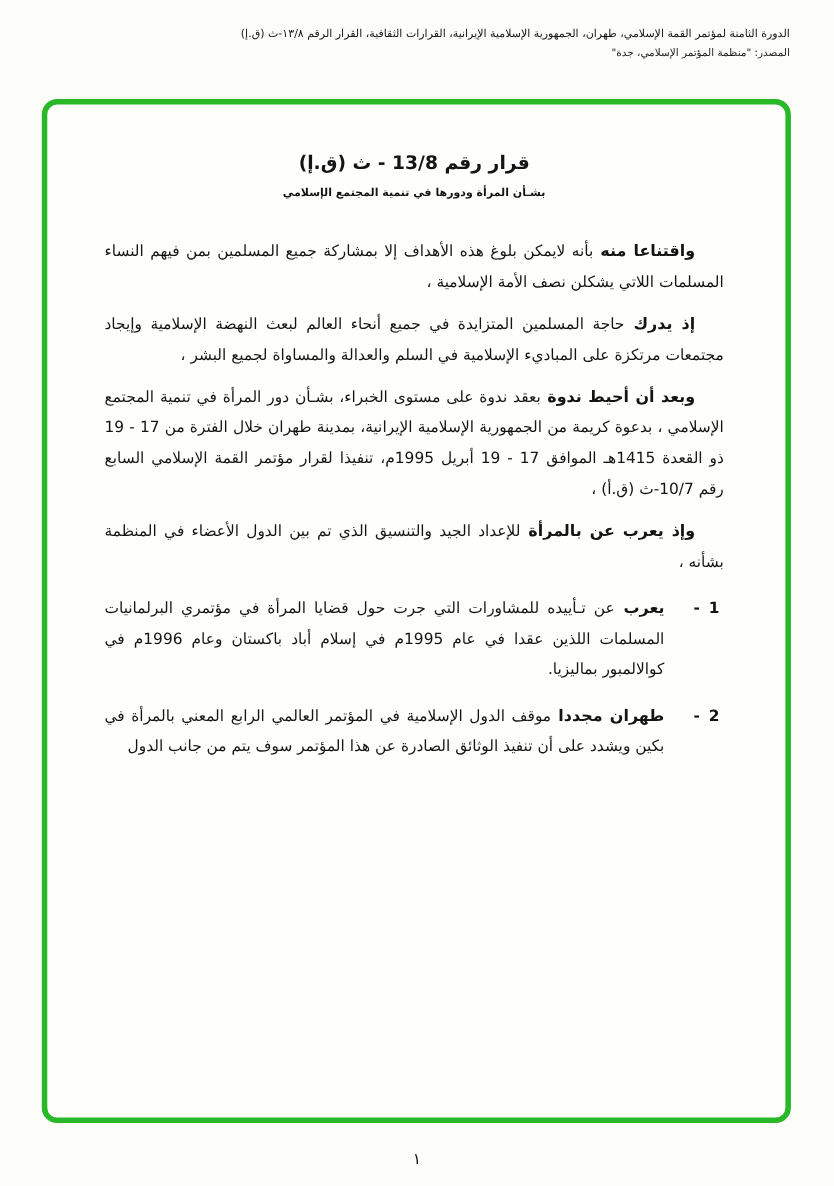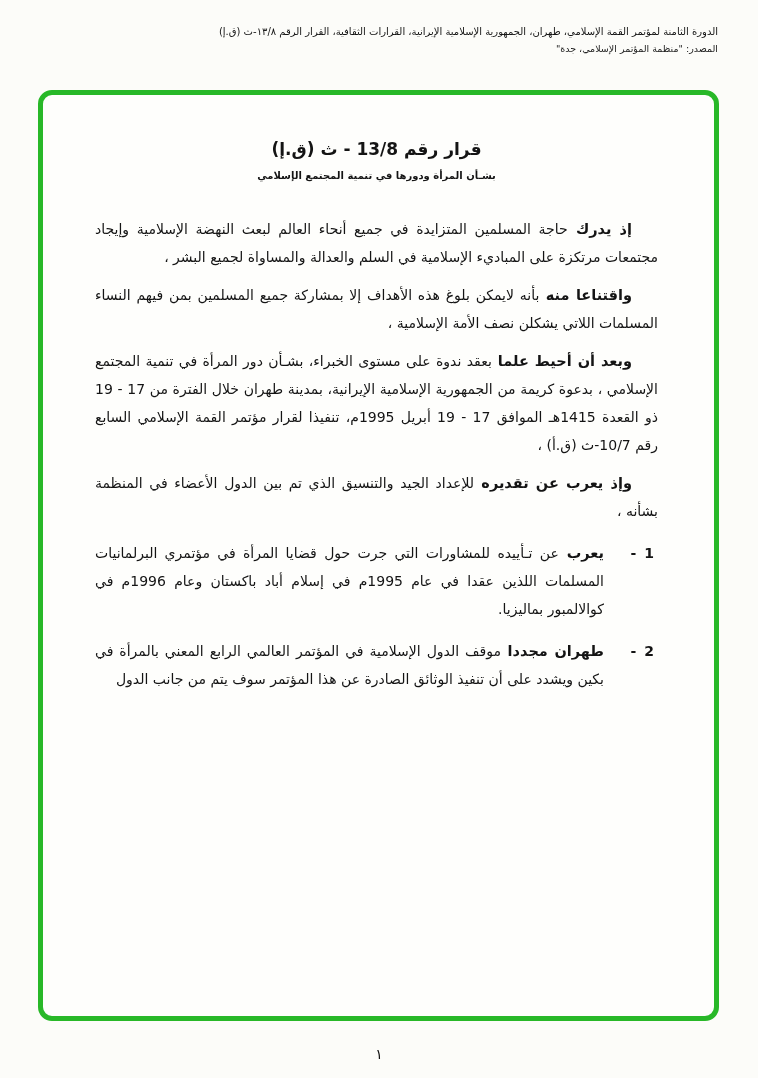--- a/index.html
+++ b/index.html
@@ -107,24 +107,24 @@
   <header class="top-header">
     <div class="citation">الدورة الثامنة لمؤتمر القمة الإسلامي، طهران، الجمهورية الإسلامية الإيرانية، القرارات الثقافية، القرار الرقم ١٣/٨-ث (ق.إ)</div>
     <div class="source">المصدر: "منظمة المؤتمر الإسلامي، جدة"</div>
   </header>
 
   <div class="green-frame">
     <div class="doc-content">
       <h1 class="doc-title">قرار رقم 13/8 - ث (ق.إ)</h1>
       <h2 class="doc-subtitle">بشـأن المرأة ودورها في تنمية المجتمع الإسلامي</h2>
       <div class="paras" id="paragraphs">
+          <p class="para"><span class="lead">واقتناعا منه </span>بأنه لايمكن بلوغ هذه الأهداف إلا بمشاركة جميع المسلمين بمن فيهم النساء المسلمات اللاتي يشكلن نصف الأمة الإسلامية ،</p>
           <p class="para"><span class="lead">إذ يدرك </span>حاجة المسلمين المتزايدة في جميع أنحاء العالم لبعث النهضة الإسلامية وإيجاد مجتمعات مرتكزة على المباديء الإسلامية في السلم والعدالة والمساواة لجميع البشر ،</p>
-          <p class="para"><span class="lead">واقتناعا منه </span>بأنه لايمكن بلوغ هذه الأهداف إلا بمشاركة جميع المسلمين بمن فيهم النساء المسلمات اللاتي يشكلن نصف الأمة الإسلامية ،</p>
-          <p class="para"><span class="lead">وبعد أن أحيط علما </span>بعقد ندوة على مستوى الخبراء، بشـأن دور المرأة في تنمية المجتمع الإسلامي ، بدعوة كريمة من الجمهورية الإسلامية الإيرانية، بمدينة طهران خلال الفترة من 17 - 19 ذو القعدة 1415هـ الموافق 17 - 19 أبريل 1995م، تنفيذا لقرار مؤتمر القمة الإسلامي السابع رقم 10/7-ث (ق.أ) ،</p>
-          <p class="para"><span class="lead">وإذ يعرب عن تقديره </span>للإعداد الجيد والتنسيق الذي تم بين الدول الأعضاء في المنظمة بشأنه ،</p>
+          <p class="para"><span class="lead">وبعد أن أحيط ندوة </span>بعقد ندوة على مستوى الخبراء، بشـأن دور المرأة في تنمية المجتمع الإسلامي ، بدعوة كريمة من الجمهورية الإسلامية الإيرانية، بمدينة طهران خلال الفترة من 17 - 19 ذو القعدة 1415هـ الموافق 17 - 19 أبريل 1995م، تنفيذا لقرار مؤتمر القمة الإسلامي السابع رقم 10/7-ث (ق.أ) ،</p>
+          <p class="para"><span class="lead">وإذ يعرب عن بالمرأة </span>للإعداد الجيد والتنسيق الذي تم بين الدول الأعضاء في المنظمة بشأنه ،</p>
         </div>
       <div class="items" id="items">
           <div class="item">
             <span class="marker">
               <span>1</span>
               <span>-</span>
             </span>
             <p class="item-text"><span class="lead">يعرب </span>عن تـأييده للمشاورات التي جرت حول قضايا المرأة في مؤتمري البرلمانيات المسلمات اللذين عقدا في عام 1995م في إسلام أباد باكستان وعام 1996م في كوالالمبور بماليزيا.</p>
           </div>
           <div class="item">

